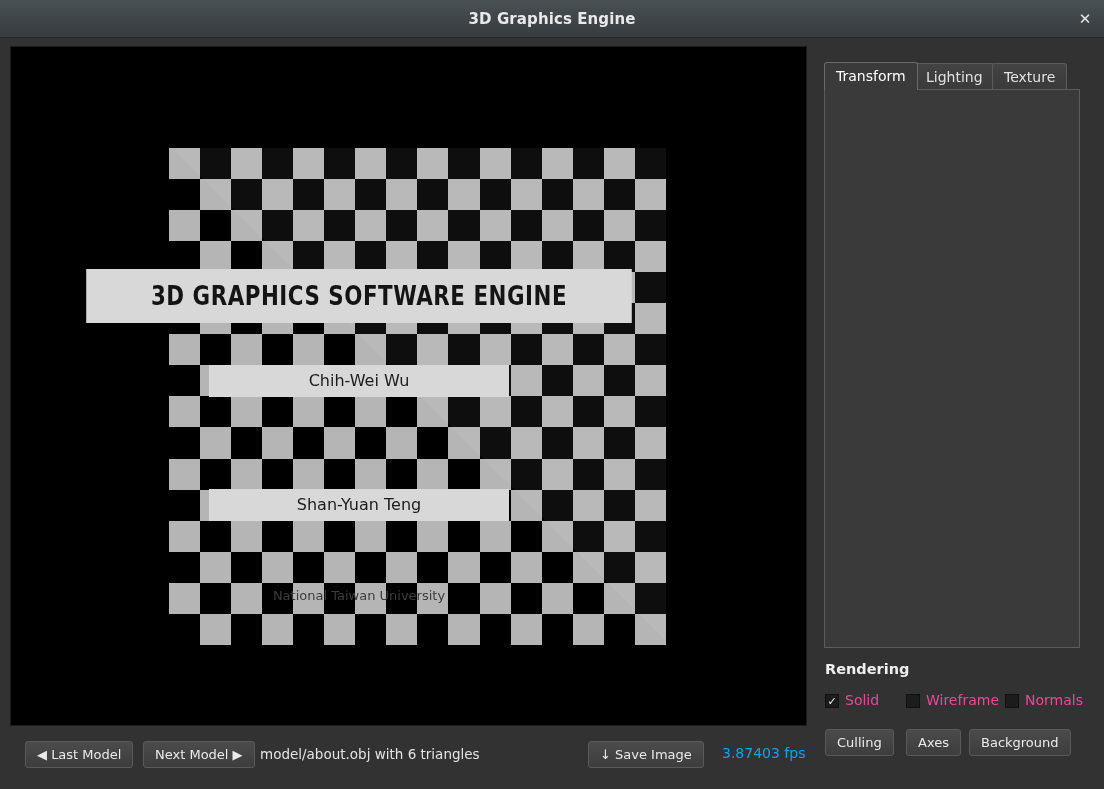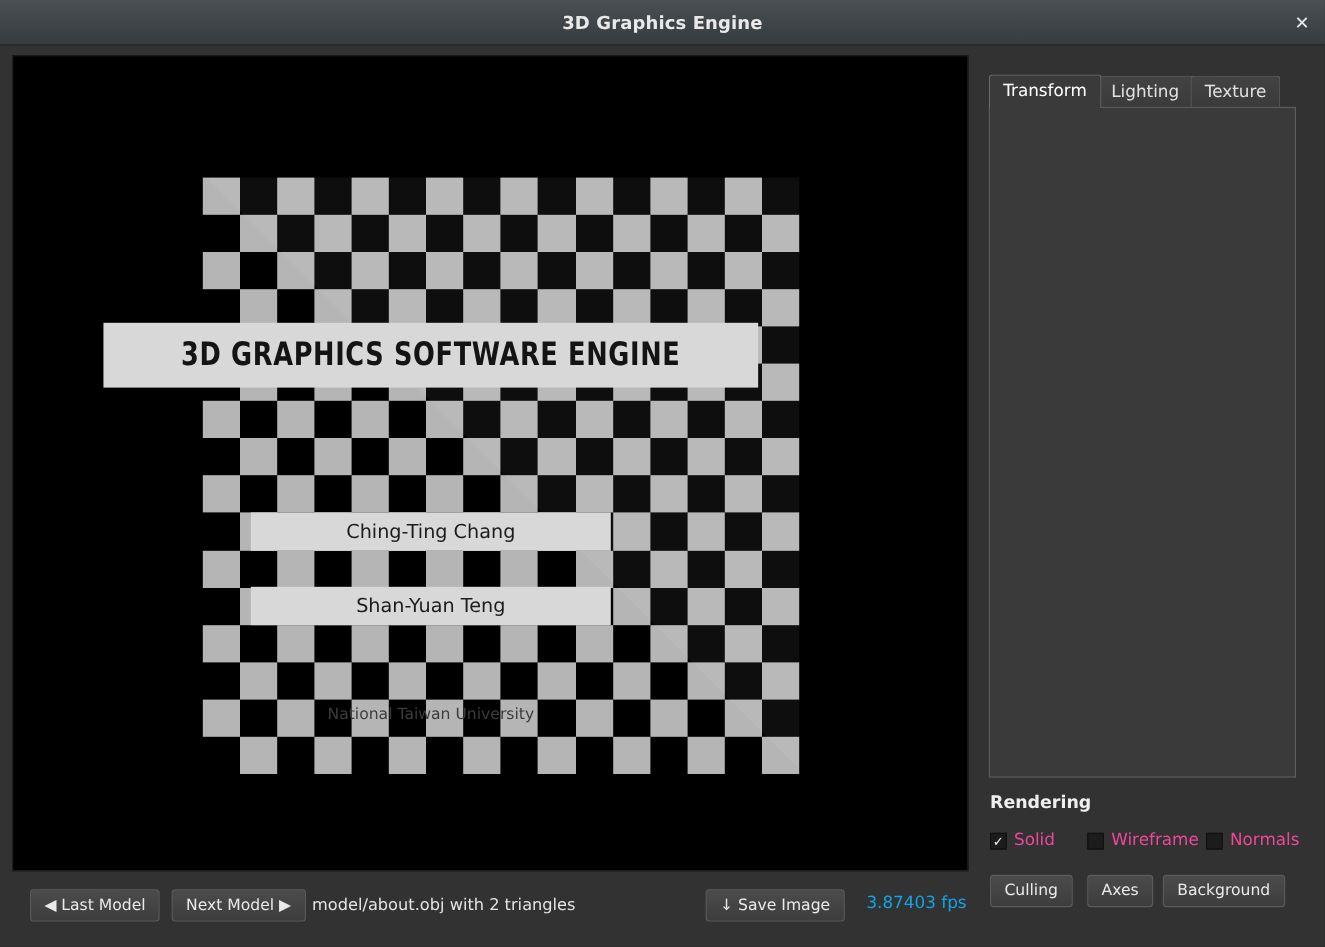--- a/index.html
+++ b/index.html
@@ -292,29 +292,29 @@
       <div class="cb-cell" style="left:313px;top:567px;width:31px;height:31px;background:#b5b5b5;"></div>
       <div class="cb-cell" style="left:375px;top:567px;width:31px;height:31px;background:#b5b5b5;"></div>
       <div class="cb-cell" style="left:437px;top:567px;width:32px;height:31px;background:#b5b5b5;"></div>
       <div class="cb-cell" style="left:500px;top:567px;width:31px;height:31px;background:#b5b5b5;"></div>
       <div class="cb-cell" style="left:562px;top:567px;width:31px;height:31px;background:#b5b5b5;"></div>
       <div class="cb-cell" style="left:624px;top:567px;width:31px;height:31px;background:#b5b5b5;"></div>
     </div>
   <div id="seam"></div>
 
   <div class="tex-label" id="lbl-title">3D GRAPHICS SOFTWARE ENGINE</div>
-  <div class="tex-label" id="lbl-a2">Ching-Ting Chang</div>
+  <div class="tex-label" id="lbl-a1">Chih-Wei Wu</div>
   <div class="tex-label" id="lbl-a3">Shan-Yuan Teng</div>
   <div class="tex-label" id="lbl-org">National Taiwan University</div>
 </div>
 
 <div id="bottombar"></div>
 <button class="btn" id="btn-last">◀ Last Model</button>
 <button class="btn" id="btn-next">Next Model ▶</button>
-<div id="model-info">model/about.obj with 2 triangles</div>
+<div id="model-info">model/about.obj with 6 triangles</div>
 <button class="btn" id="btn-save">↓ Save Image</button>
 <div id="fps">3.87403 fps</div>
 
 <div id="rightpanel">
   <div id="tabbody"></div>
   <div id="tabstrip">
     <div class="tab active" style="left:0px;top:-1px;">Transform</div>
     <div class="tab" style="left:90px;">Lighting</div>
     <div class="tab" style="left:168px;">Texture</div>
   </div>

